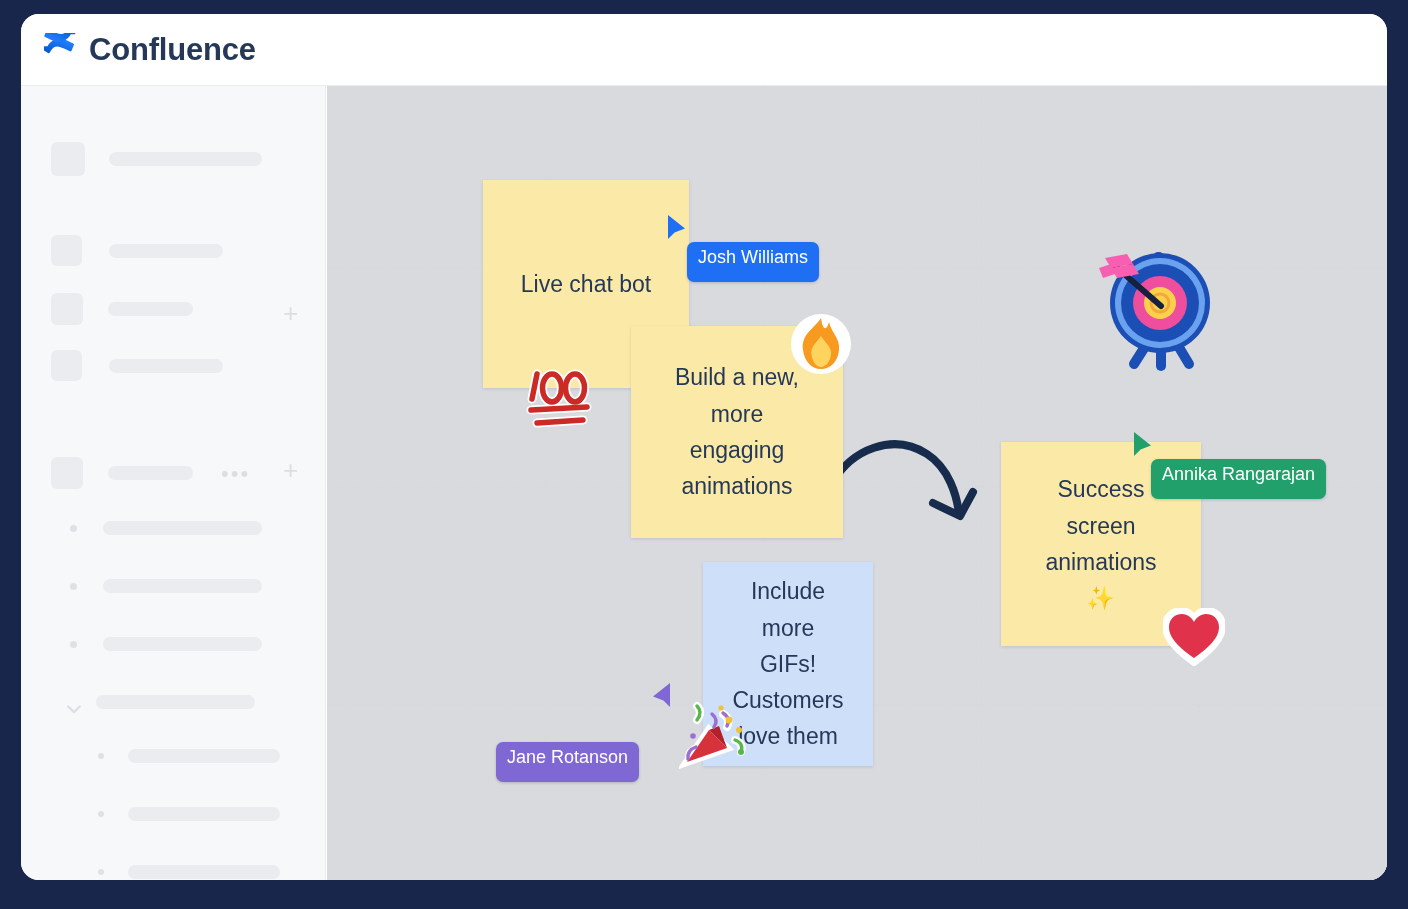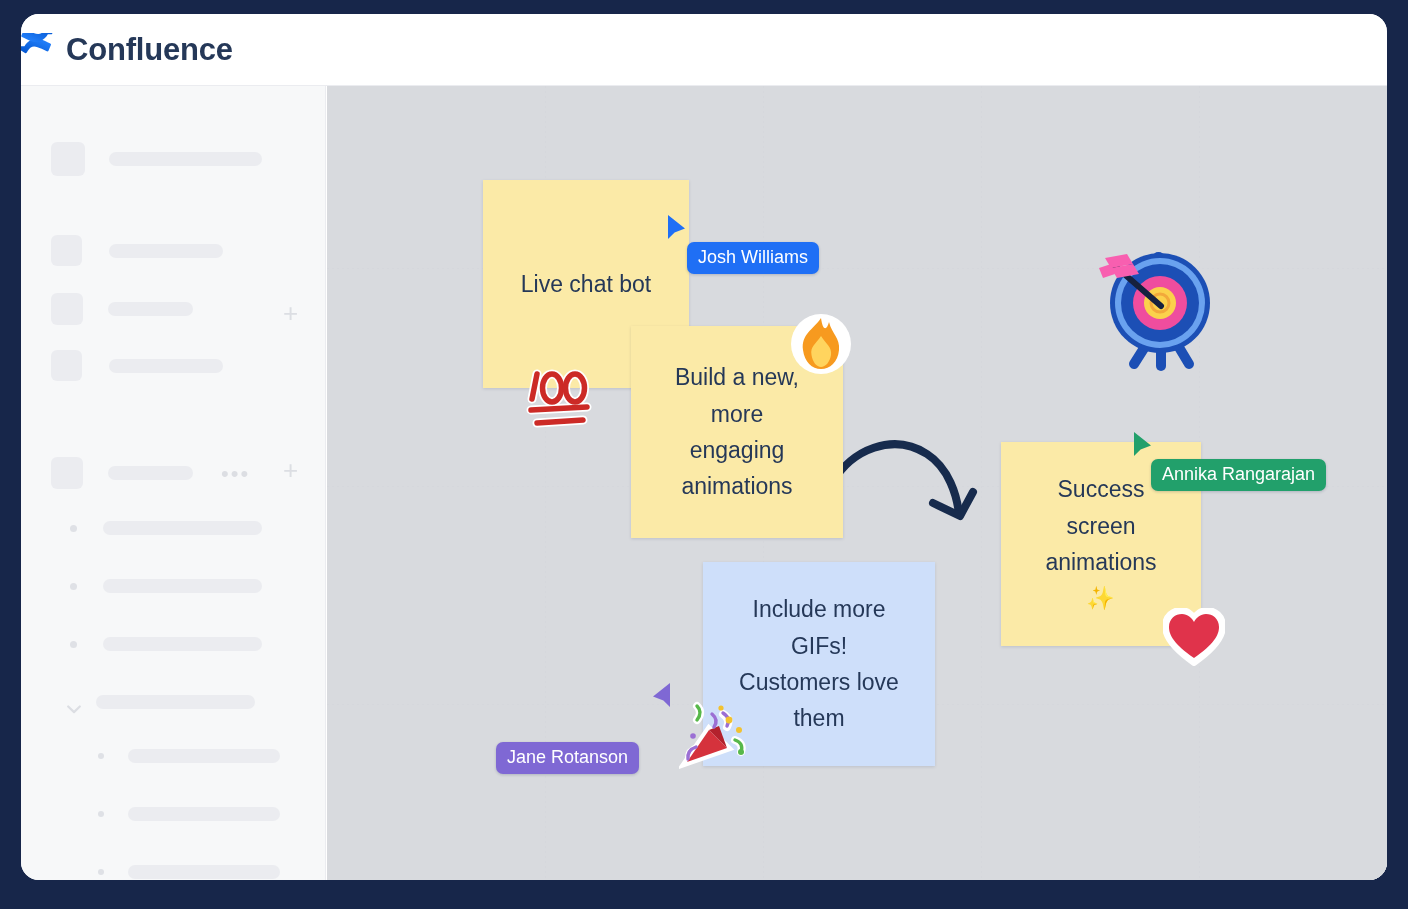--- a/index.html
+++ b/index.html
@@ -17,20 +17,21 @@
     border-radius: 18px;
     overflow: hidden;
   }
   
   .header {
     position: absolute; left: 0; top: 0;
     width: 100%; height: 72px;
     background: #ffffff;
     border-bottom: 1px solid #ebecf0;
     display: flex; align-items: center;
+    padding-left: 23px;
   }
   .logo-mark { width: 34px; height: 34px; flex: 0 0 34px; }
   .logo-text {
     font-size: 31px; font-weight: 600;
     color: #253858; margin-left: 11px;
     letter-spacing: -0.2px;
   }
   
   .sidebar {
     position: absolute; left: 0; top: 72px;
@@ -86,21 +87,21 @@
   }
   .note-yellow { background: #fbeaa7; }
   .note-blue  { background: #cedffa; }
   
   .cursor { position: absolute; width: 22px; height: 26px; }
   .nametag {
     position: absolute;
     color: #ffffff;
     font-size: 18px;
     font-weight: 500;
-    padding: 5px 11px 6px;
+    padding: 5px 11px 14px;
     border-radius: 7px;
     white-space: nowrap;
     box-shadow: 0 1px 3px rgba(9,30,66,0.2);
   }
   
   .sticker { position: absolute; }
   .sticker svg { display: block; }
   .arrow { position: absolute; pointer-events: none; }
 </style>
 </head>
@@ -214,21 +215,21 @@
         <path d="M106 97 L133 110 L146 86" fill="none" stroke="#172b4d" stroke-width="8" stroke-linecap="round" stroke-linejoin="round"></path>
       </svg>
     </span>
 
     <div class="note note-yellow" style="left:156px; top:94px; width:206px; height:208px;">Live chat bot</div>
 
     <div class="note note-yellow" style="left:304px; top:240px; width:212px; height:212px;">Build a new, more engaging animations</div>
 
     <div class="note note-yellow" style="left:674px; top:356px; width:200px; height:204px;">Success screen animations ✨</div>
 
-    <div class="note note-blue" style="left:376px; top:476px; width:232px; height:204px;">Include more GIFs! Customers love them</div>
+    <div class="note note-blue" style="left:376px; top:476px; width:170px; height:204px;">Include more GIFs! Customers love them</div>
 
     <span class="cursor" style="left:338px; top:128px;">
       <svg viewBox="0 0 22 26" width="22" height="26">
         <path d="M3 1 L3 25 L9.6 18.4 L20 14.6 Z" fill="#1f6ff5"></path>
       </svg>
     </span>
     <div class="nametag" style="left:360px; top:156px; background:#1f6ff5;">Josh Williams</div>
 
     <span class="cursor" style="left:804px; top:345px;">
       <svg viewBox="0 0 22 26" width="22" height="26">

